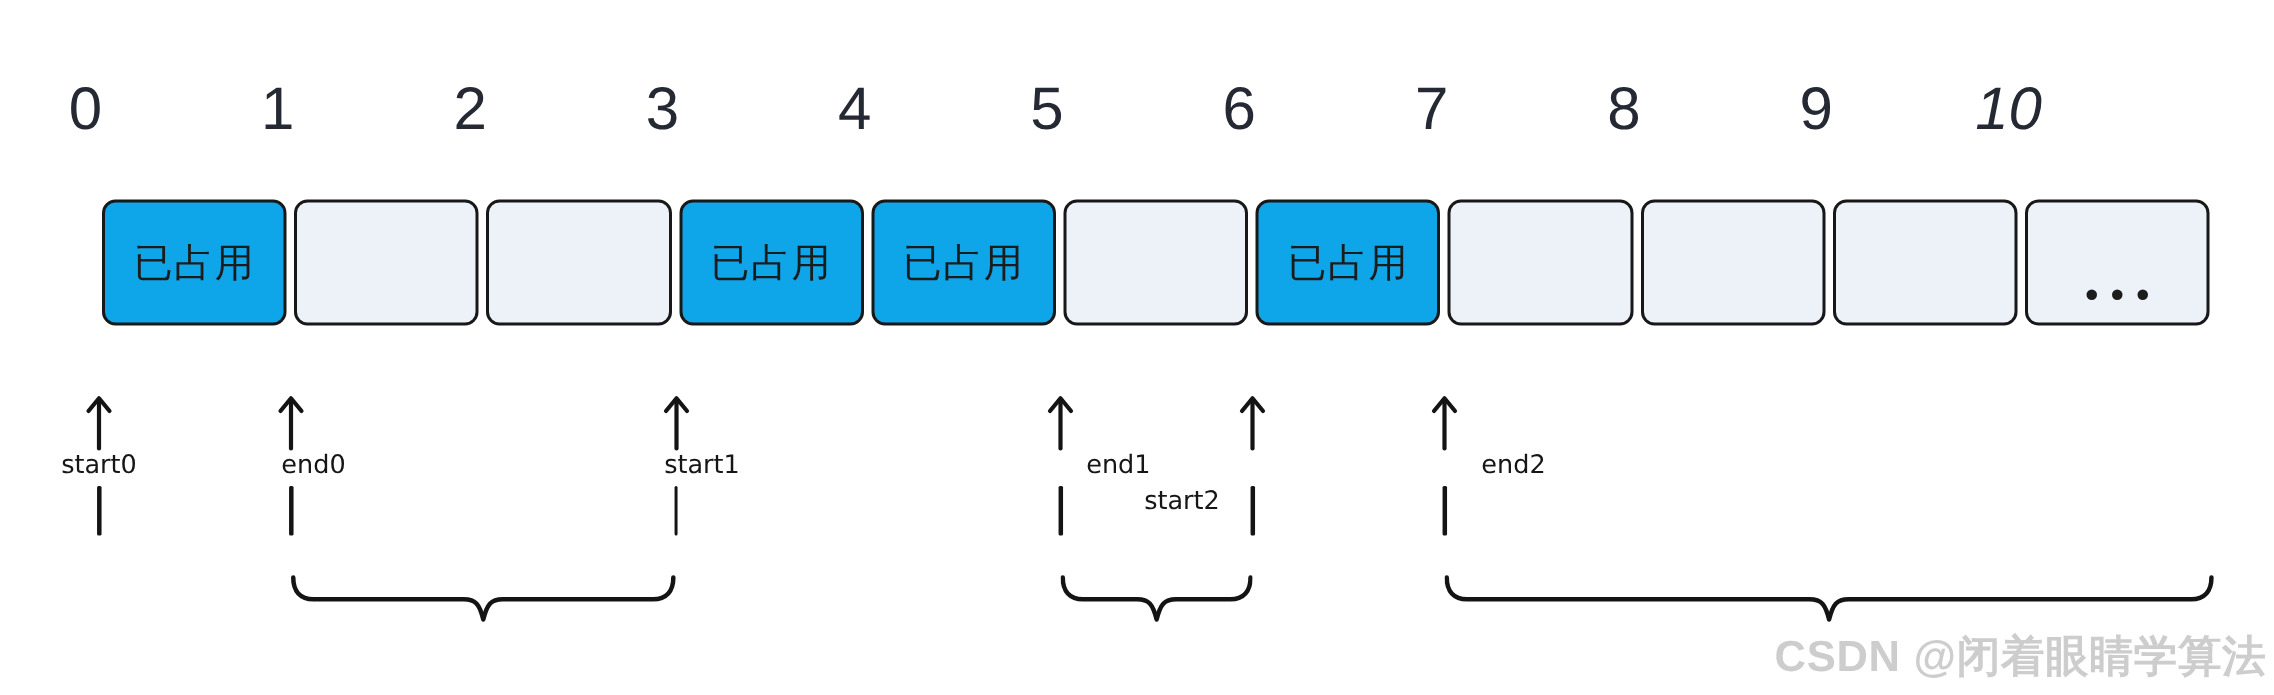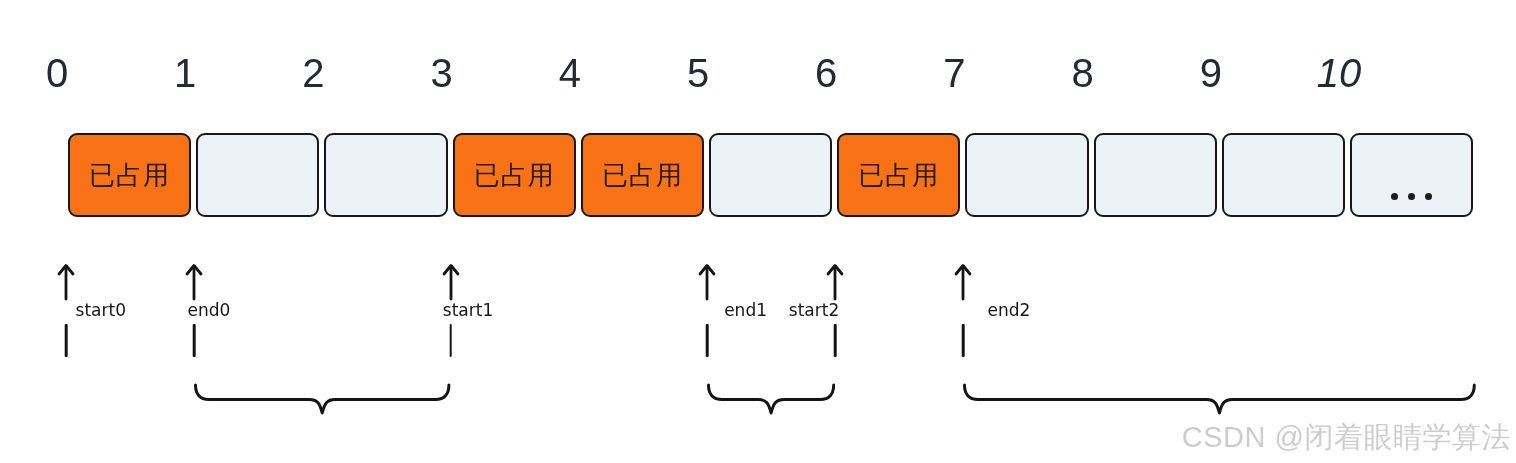--- a/index.html
+++ b/index.html
@@ -15,21 +15,21 @@
     font-family:"Liberation Sans","DejaVu Sans",sans-serif;
   }
 
   .memory-cell{
     position:absolute;top:133px;height:80px;
     border:2.5px solid #181818;border-radius:9px;
     box-sizing:content-box;
     display:flex;align-items:center;justify-content:center;
   }
   .memory-cell.free{background:#edf2f9;}
-  .memory-cell.occupied{background:#f97316;}
+  .memory-cell.occupied{background:#0ea5e9;}
   .memory-cell.ellipsis{background:#edf2f9;}
   .cell-label{
     font-size:26px;color:#1c1c1c;letter-spacing:1px;
     font-family:"Liberation Sans","DejaVu Sans",sans-serif;
   }
   .dots{position:absolute;left:0;right:0;top:58px;
         display:flex;justify-content:center;gap:10px;}
   .dot{width:7px;height:7px;border-radius:50%;background:#1c1c1c;}
 
   .pointer-arrow{position:absolute;top:259px;width:22px;height:42px;
@@ -43,20 +43,21 @@
     position:absolute;top:324px;width:2.6px;height:33px;
     background:#141414;border-radius:1px;transform:translateX(-50%);
   }
   .range-brace{position:absolute;top:383px;height:36px;}
 
   #watermark{
     position:absolute;right:5px;bottom:5px;
     font-size:29px;color:#cdcdcd;letter-spacing:0.5px;
     text-shadow:1.5px 1.5px 0 #ffffff;
     font-family:"Liberation Sans","DejaVu Sans",sans-serif;
+    font-weight:bold;
   }
 </style>
 </head>
 <body>
 
 <div id="stage">
   <div id="scale-row">
       <div class="index-label" style="left: 57px;">0</div>
       <div class="index-label" style="left: 185.2px;">1</div>
       <div class="index-label" style="left: 313.4px;">2</div>
@@ -94,21 +95,21 @@
           <span class="dot"></span>
           <span class="dot"></span>
         </div>
       </div>
     </div>
   <div id="pointer-layer">
       <svg class="pointer-arrow" viewBox="0 0 22 42" style="left: 66px;">
         <line x1="11" y1="7.5" x2="11" y2="40" stroke="#141414" stroke-width="2.8" fill="none" stroke-linecap="round" stroke-linejoin="round"></line>
         <polyline points="4,15 11,6.5 18,15" stroke="#141414" stroke-width="2.8" fill="none" stroke-linecap="round" stroke-linejoin="round"></polyline>
       </svg>
-      <div class="pointer-label" style="left: 66px; text-align: right;">start0</div>
+      <div class="pointer-label" style="left: 66px;">start0</div>
       <div class="pointer-tick" style="left: 66px;"></div>
       <svg class="pointer-arrow" viewBox="0 0 22 42" style="left: 194.2px;">
         <line x1="11" y1="7.5" x2="11" y2="40" stroke="#141414" stroke-width="2.8" fill="none" stroke-linecap="round" stroke-linejoin="round"></line>
         <polyline points="4,15 11,6.5 18,15" stroke="#141414" stroke-width="2.8" fill="none" stroke-linecap="round" stroke-linejoin="round"></polyline>
       </svg>
       <div class="pointer-label" style="left: 209px;">end0</div>
       <div class="pointer-tick" style="left: 194.2px;"></div>
       <svg class="pointer-arrow" viewBox="0 0 22 42" style="left: 450.6px;">
         <line x1="11" y1="7.5" x2="11" y2="40" stroke="#141414" stroke-width="2.8" fill="none" stroke-linecap="round" stroke-linejoin="round"></line>
         <polyline points="4,15 11,6.5 18,15" stroke="#141414" stroke-width="2.8" fill="none" stroke-linecap="round" stroke-linejoin="round"></polyline>
@@ -118,21 +119,21 @@
       <svg class="pointer-arrow" viewBox="0 0 22 42" style="left: 707px;">
         <line x1="11" y1="7.5" x2="11" y2="40" stroke="#141414" stroke-width="2.8" fill="none" stroke-linecap="round" stroke-linejoin="round"></line>
         <polyline points="4,15 11,6.5 18,15" stroke="#141414" stroke-width="2.8" fill="none" stroke-linecap="round" stroke-linejoin="round"></polyline>
       </svg>
       <div class="pointer-label" style="left: 707px; text-align: right;">end1</div>
       <div class="pointer-tick" style="left: 707px;"></div>
       <svg class="pointer-arrow" viewBox="0 0 22 42" style="left: 835.2px;">
         <line x1="11" y1="7.5" x2="11" y2="40" stroke="#141414" stroke-width="2.8" fill="none" stroke-linecap="round" stroke-linejoin="round"></line>
         <polyline points="4,15 11,6.5 18,15" stroke="#141414" stroke-width="2.8" fill="none" stroke-linecap="round" stroke-linejoin="round"></polyline>
       </svg>
-      <div class="pointer-label" style="left: 814px;">start2</div>
+      <div class="pointer-label" style="left: 788px; margin-top: 24px;">start2</div>
       <div class="pointer-tick" style="left: 835.2px;"></div>
       <svg class="pointer-arrow" viewBox="0 0 22 42" style="left: 963.4px;">
         <line x1="11" y1="7.5" x2="11" y2="40" stroke="#141414" stroke-width="2.8" fill="none" stroke-linecap="round" stroke-linejoin="round"></line>
         <polyline points="4,15 11,6.5 18,15" stroke="#141414" stroke-width="2.8" fill="none" stroke-linecap="round" stroke-linejoin="round"></polyline>
       </svg>
       <div class="pointer-label" style="left: 1009px;">end2</div>
       <div class="pointer-tick" style="left: 963.4px;"></div>
     </div>
   <div id="brace-layer">
       <svg class="range-brace" viewBox="0 0 256.4 36" preserveAspectRatio="none" style="left: 194.2px; width: 256.4px;">

